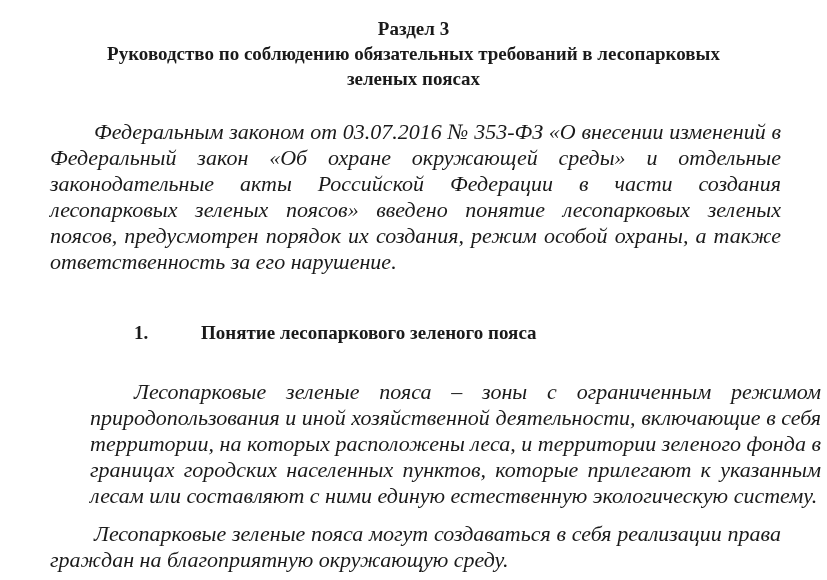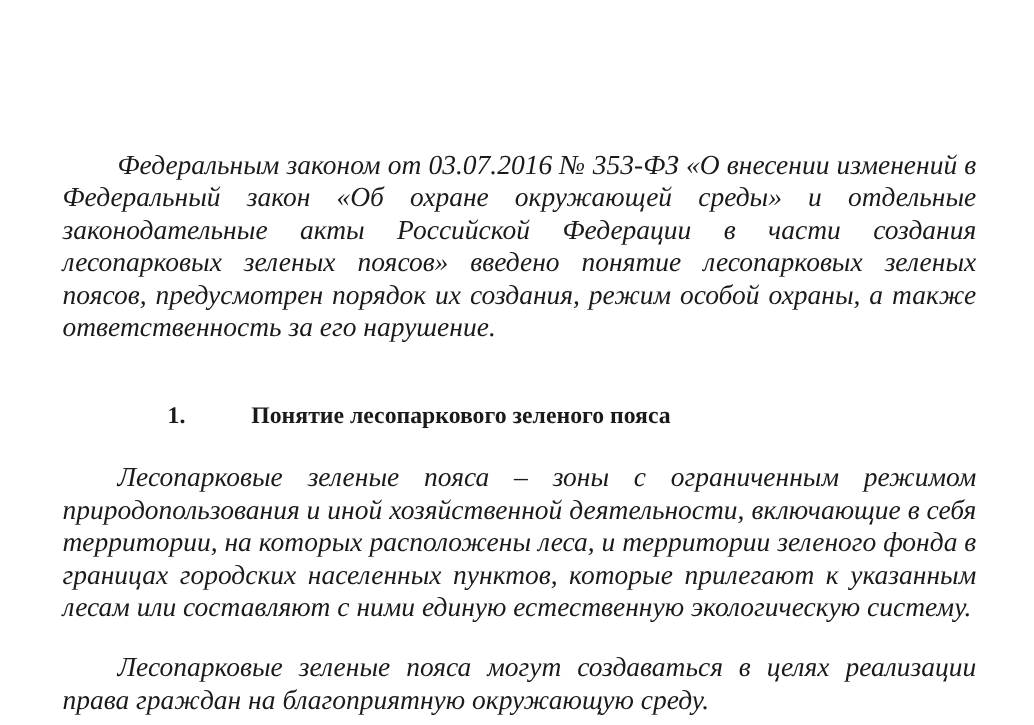--- a/index.html
+++ b/index.html
@@ -35,21 +35,21 @@
       left: 50px;
       width: 731px;
       font-size: 22px;
       line-height: 26px;
       text-align: justify;
       text-indent: 44px;
       margin: 0;
       font-style: italic;
     }
     .p1 { top: 119px; }
-    .p2 { top: 369px; }
+    .p2 { top: 379px; margin-left: 40px; }
     .p3 { top: 521px; }
     .section-title {
       position: absolute;
       left: 94px;
       top: 320px;
       font-weight: bold;
       font-size: 19px;
       line-height: 26px;
       white-space: nowrap;
       margin-left: 40px;
@@ -57,24 +57,29 @@
     .section-title .num {
       display: inline-block;
       width: 67px;
     }
   </style>
 </head>
 <body>
 
 <div class="page">
 
+  <div class="heading">
+    <div>Раздел 3</div>
+    <div>Руководство по соблюдению обязательных требований в лесопарковых</div>
+    <div>зеленых поясах</div>
+  </div>
 
   <p class="para p1">Федеральным законом от 03.07.2016 № 353-ФЗ «О внесении изменений в Федеральный закон «Об охране окружающей среды» и отдельные законодательные акты Российской Федерации в части создания лесопарковых зеленых поясов» введено понятие лесопарковых зеленых поясов, предусмотрен порядок их создания, режим особой охраны, а также ответственность за его нарушение.</p>
 
   <div class="section-title">
     <span class="num">1.</span><span>Понятие лесопаркового зеленого пояса</span>
   </div>
 
   <p class="para p2">Лесопарковые зеленые пояса – зоны с ограниченным режимом природопользования и иной хозяйственной деятельности, включающие в себя территории, на которых расположены леса, и территории зеленого фонда в границах городских населенных пунктов, которые прилегают к указанным лесам или составляют с ними единую естественную экологическую систему.</p>
 
-  <p class="para p3">Лесопарковые зеленые пояса могут создаваться в целях реализации права граждан на благоприятную окружающую среду.</p>
+  <p class="para p3">Лесопарковые зеленые пояса могут создаваться в себя реализации права граждан на благоприятную окружающую среду.</p>
 
 </div>
 
 </body></html>

